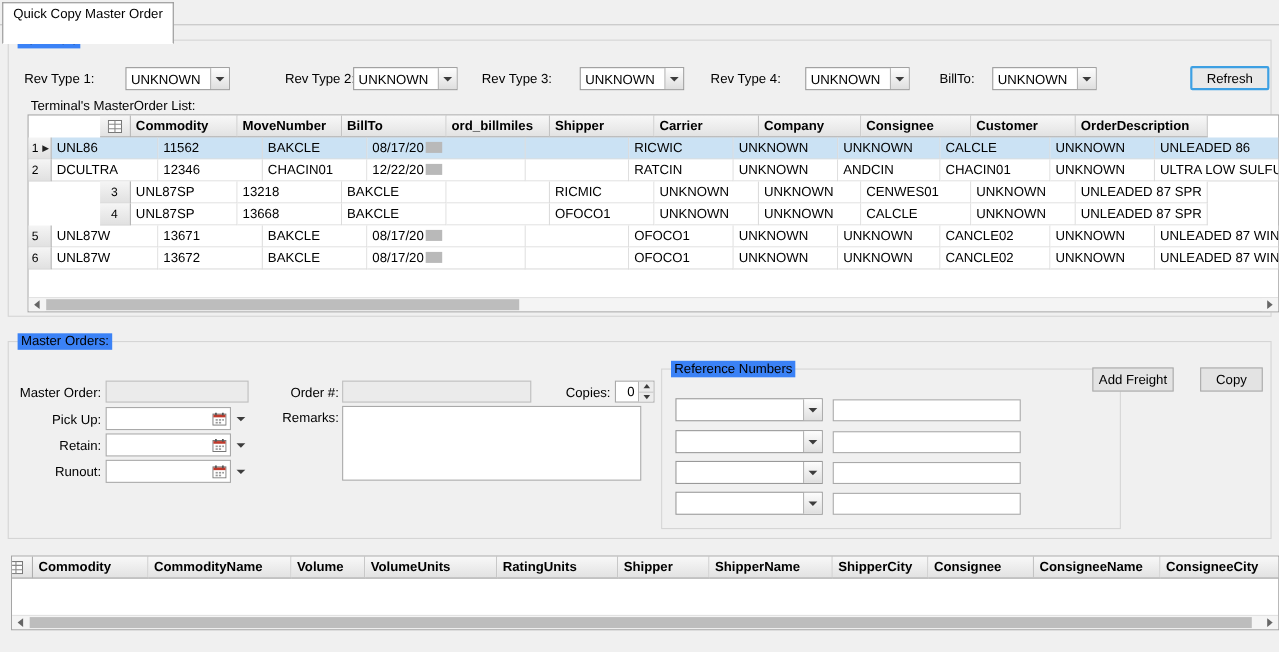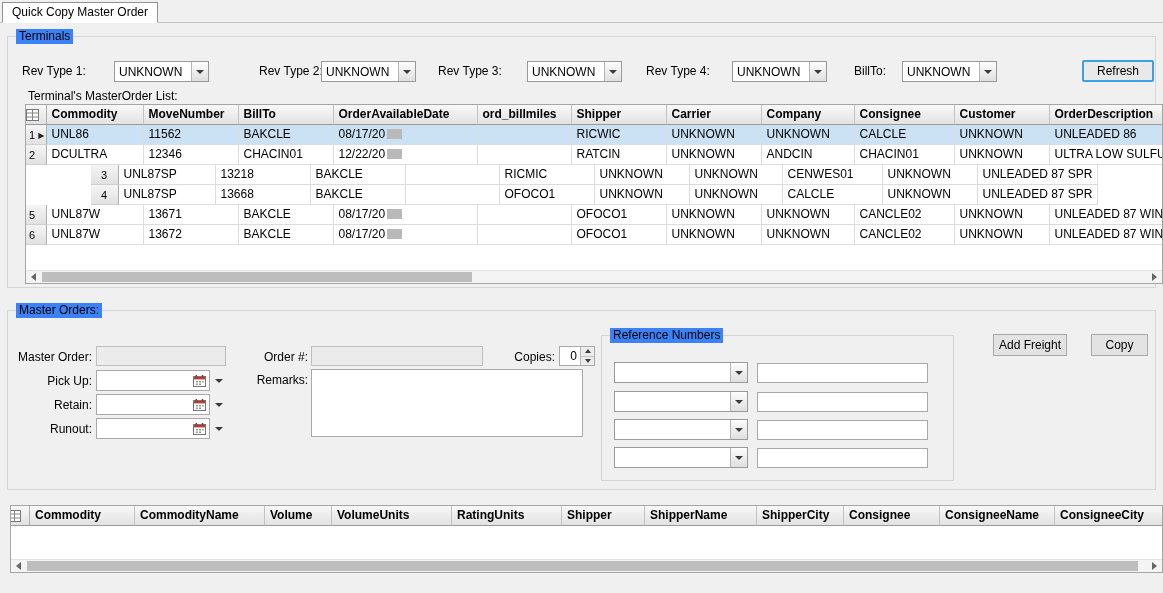--- a/index.html
+++ b/index.html
@@ -3,21 +3,21 @@
 <meta charset="utf-8">
 <style>
   * { margin:0; padding:0; box-sizing:border-box; }
   body { background:#ffffff; }
   .screen {
     position:relative; width:1163px; height:593px; background:#f0f0f0;
     font-family:"Liberation Sans", sans-serif; font-size:12px; color:#000; overflow:hidden;
   }
   .tabline { position:absolute; left:0; top:22px; width:1163px; border-top:1px solid #c4c4c4; }
   .tab {
-    position:absolute; left:2px; top:2px; height:21px; padding:0 9px; background:#fff;
+    position:absolute; left:2px; top:2px; height:38px; padding:0 9px; background:#fff;
     border:1px solid #919191; border-bottom:1px solid #fff; line-height:19px; z-index:3;
   }
   .lbl { position:absolute; white-space:nowrap; line-height:15px; }
   .lbl-r { position:absolute; white-space:nowrap; line-height:15px; text-align:right; }
   .gb { position:absolute; border:1px solid #d5d5d5; }
   .gb-label { position:absolute; top:-8px; left:8px; background:#3b82f6; padding:0 3px; white-space:nowrap; line-height:15px; }
 
   .combo { position:absolute; height:21px; background:#fff; border:1px solid #999; }
   .combo-val { position:absolute; left:4px; top:2px; line-height:16px; white-space:nowrap; }
   .combo-btn { position:absolute; right:0; top:0; width:17px; height:100%;
@@ -133,21 +133,20 @@
         <svg width="13" height="12">
             <rect x="0.5" y="0.5" width="12" height="11" fill="#fdfdfd" stroke="#777"></rect>
             <line x1="0.5" y1="4" x2="12.5" y2="4" stroke="#888"></line>
             <line x1="0.5" y1="8" x2="12.5" y2="8" stroke="#888"></line>
             <line x1="6.5" y1="0.5" x2="6.5" y2="11.5" stroke="#888"></line>
           </svg>
       </div>
     <div class="g-hcell" style="width: 97px;">Commodity</div>
         <div class="g-hcell" style="width: 95px;">MoveNumber</div>
         <div class="g-hcell" style="width: 95px;">BillTo</div>
-        <div class="g-hcell" style="width: 144px;">OrderAvailableDate</div>
         <div class="g-hcell" style="width: 94px;">ord_billmiles</div>
         <div class="g-hcell" style="width: 95px;">Shipper</div>
         <div class="g-hcell" style="width: 95px;">Carrier</div>
         <div class="g-hcell" style="width: 93px;">Company</div>
         <div class="g-hcell" style="width: 100px;">Consignee</div>
         <div class="g-hcell" style="width: 95px;">Customer</div>
         <div class="g-hcell" style="width: 120px;">OrderDescription</div>
       </div>
     <div class="g-body" id="t-grid-body" style="height:145px;">
         <div class="g-row sel">
@@ -325,21 +324,21 @@
       <span class="spin-btns">
         <span class="spin-half">
             <span class="tri-up"></span>
           </span>
         <span class="spin-half">
             <span class="tri-dn"></span>
           </span>
       </span>
     </div>
 
-    <div class="gb" style="left:593px; top:24px; width:353px; height:146px;">
+    <div class="gb" style="left:593px; top:24px; width:418px; height:146px;">
       <span class="gb-label">Reference Numbers</span>
 
       <div class="combo" style="left:12px; top:26px; width:134px;">
         <span class="combo-val"></span>
         <span class="combo-btn">
             <span class="arr-down"></span>
           </span>
       </div>
       <div class="tb" style="left:155px; top:27px; width:171px;"></div>
 

